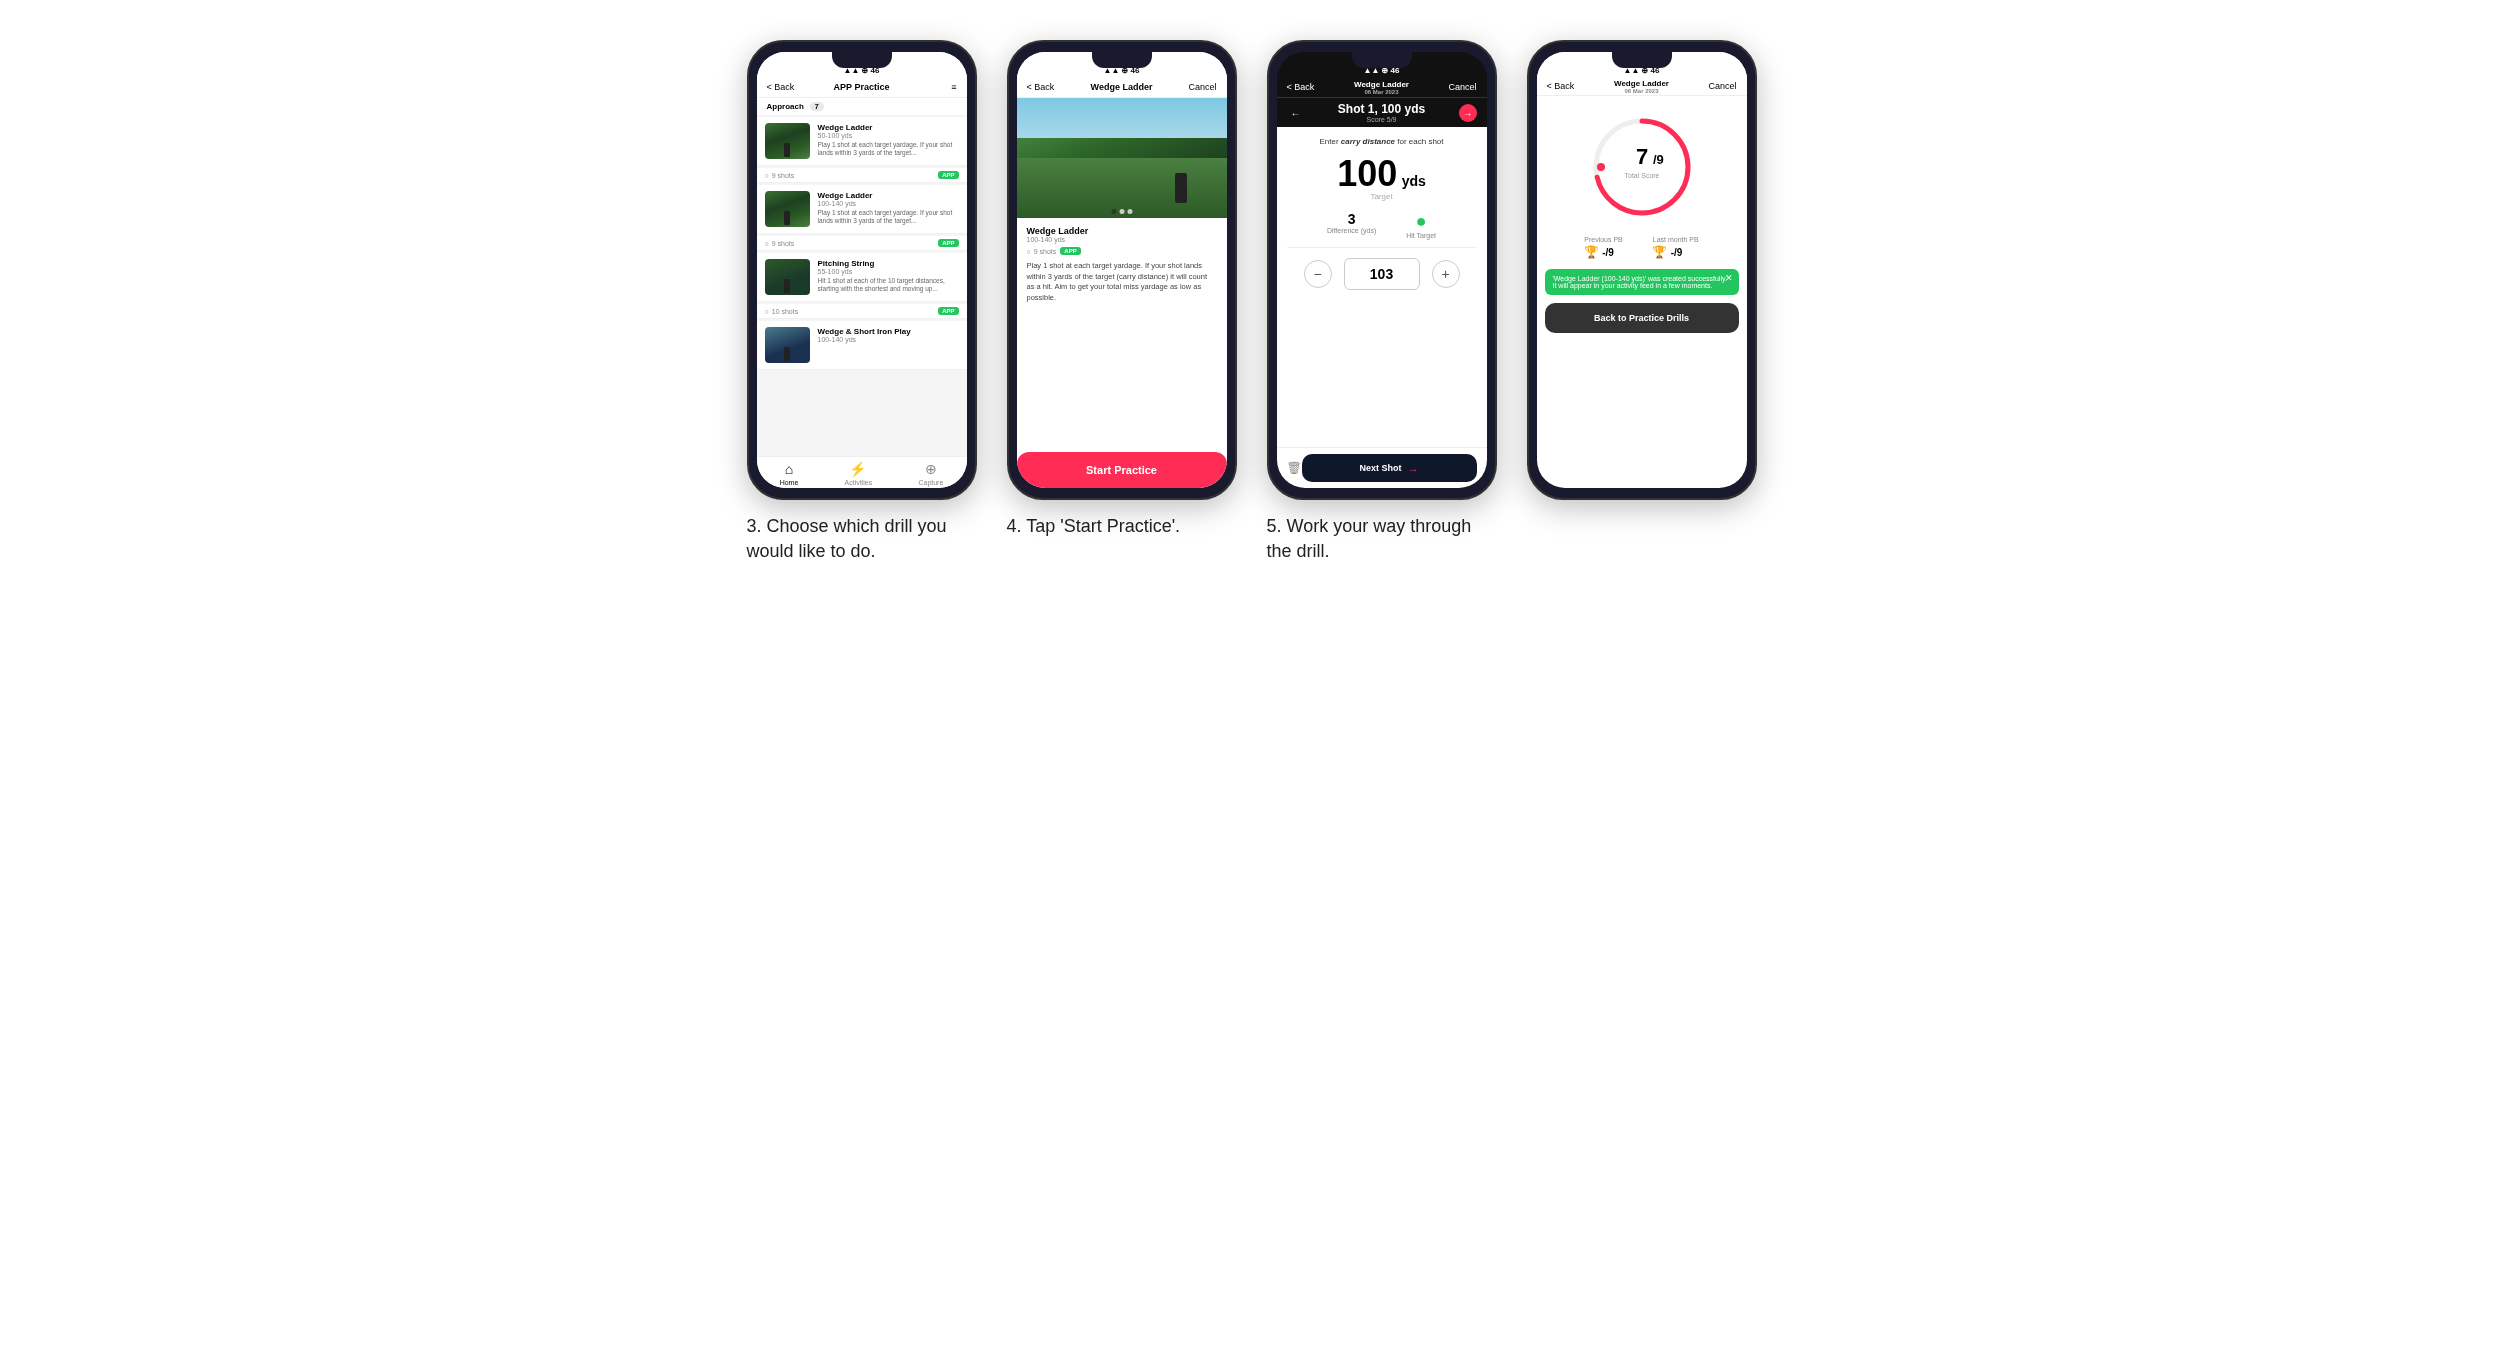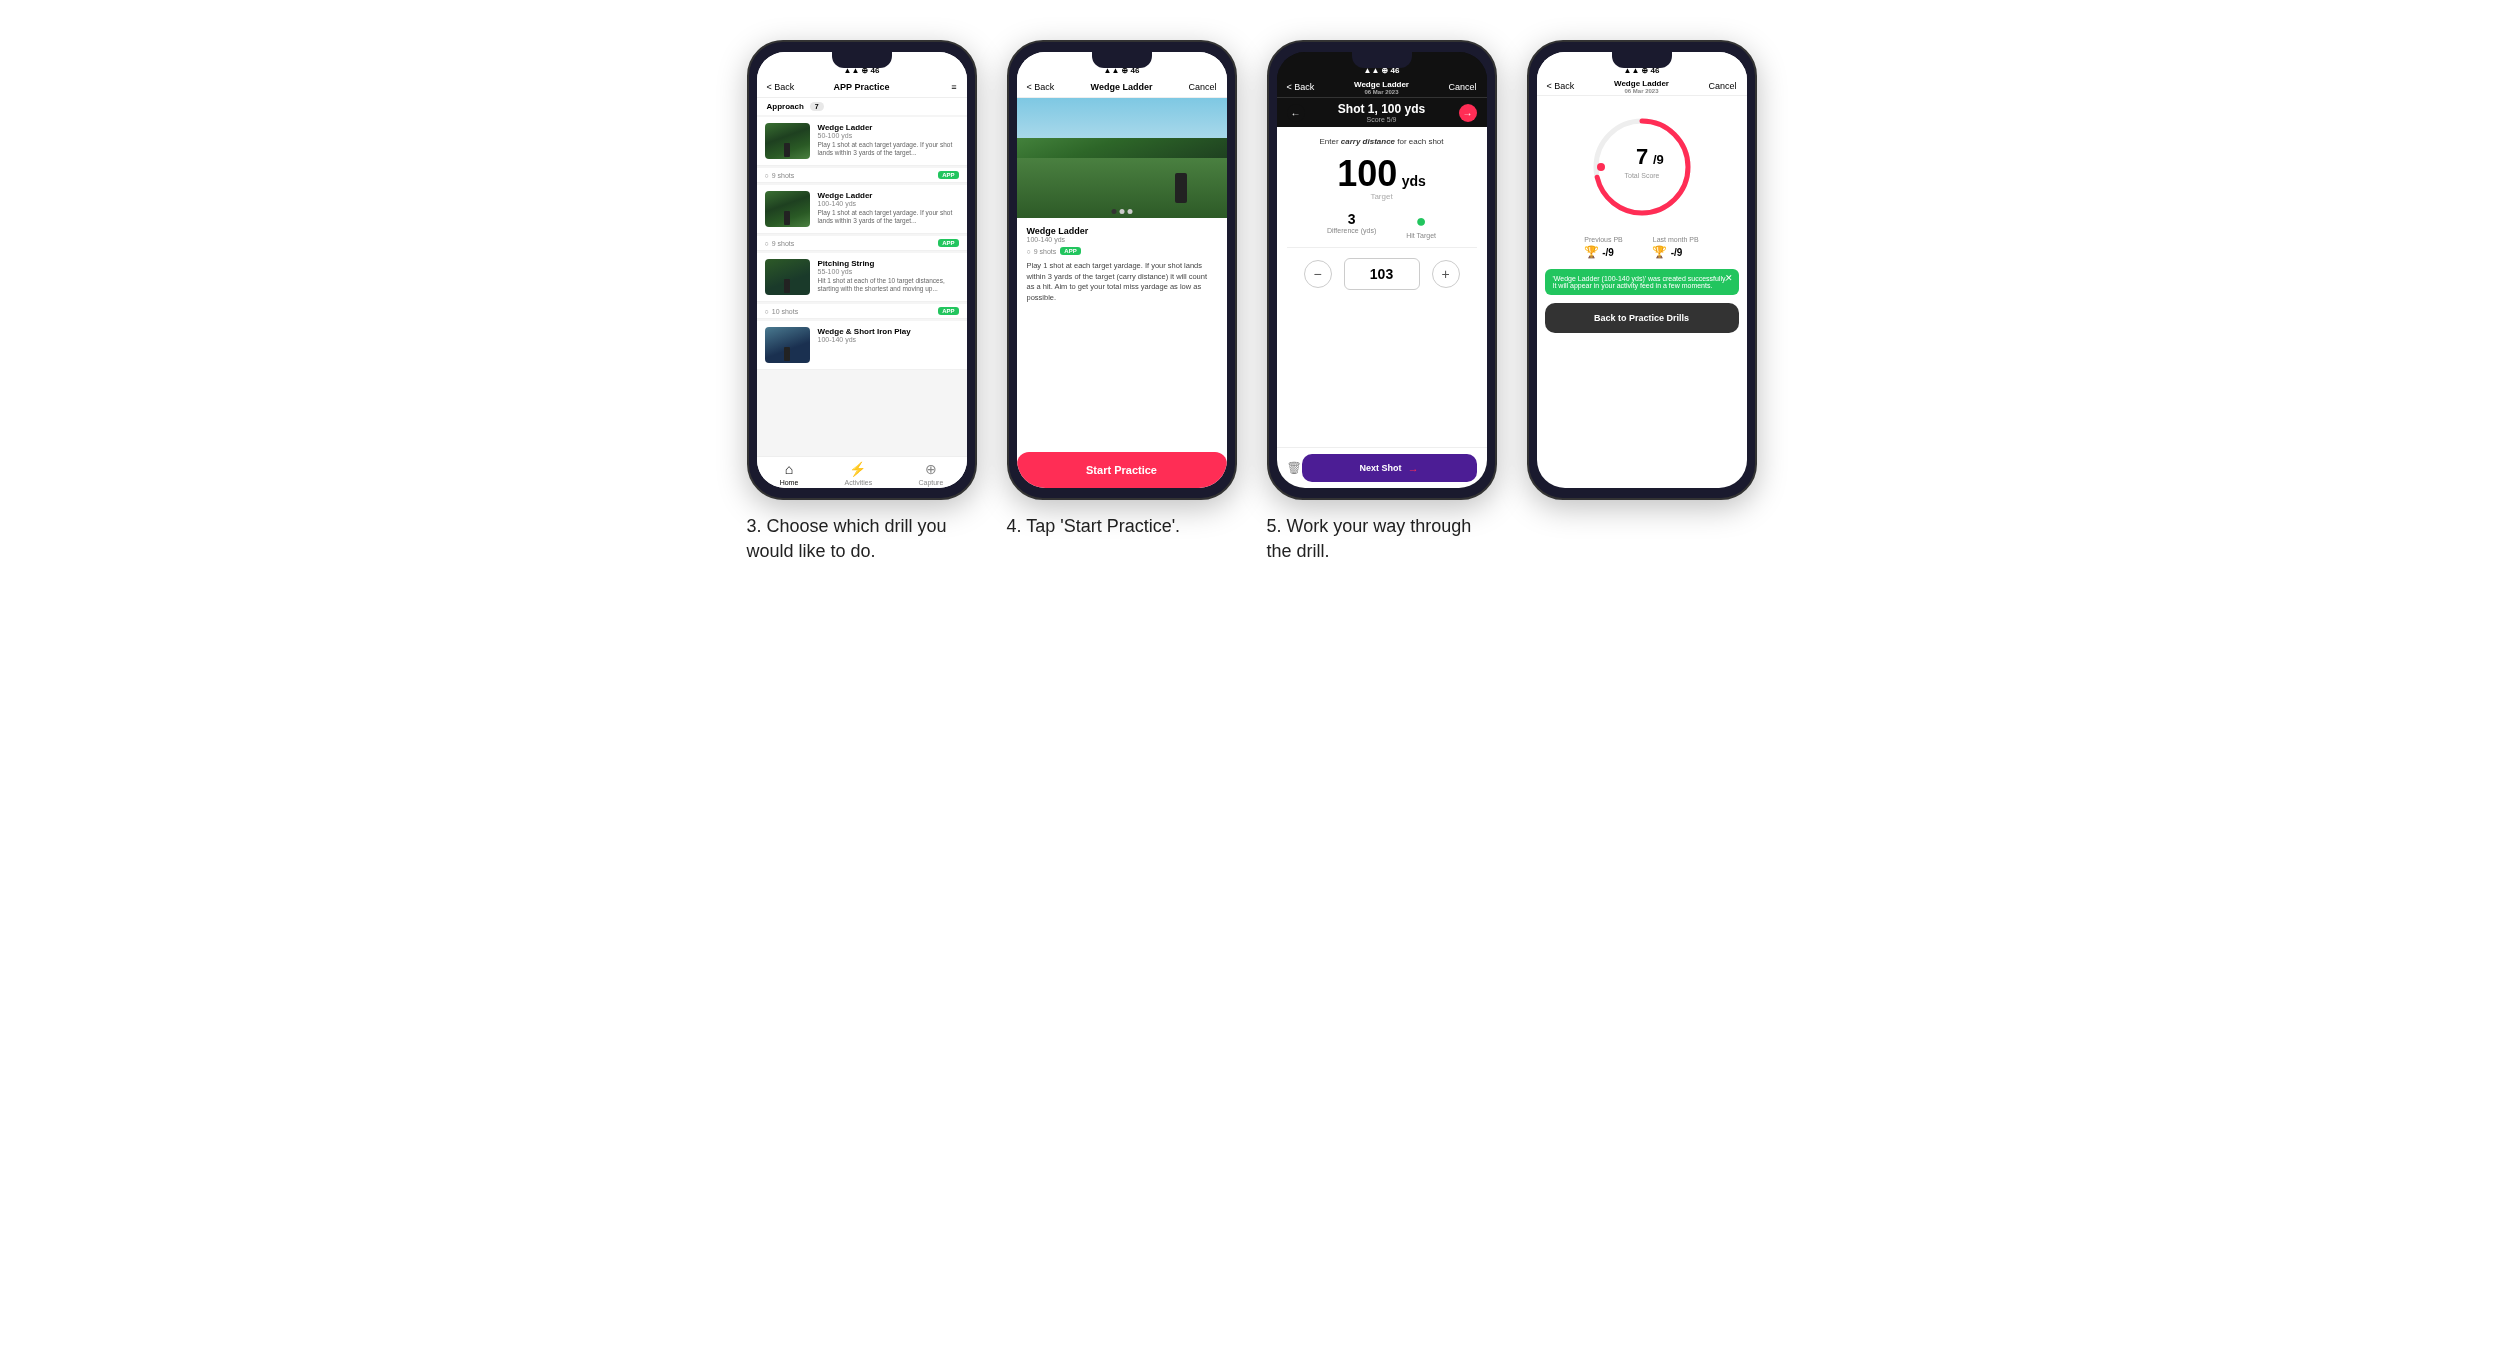--- a/index.html
+++ b/index.html
@@ -271,21 +271,21 @@
     .bottom-bar {
       display: flex;
       align-items: center;
       padding: 6px 10px;
       border-top: 1px solid #eee;
       background: #fff;
       flex-shrink: 0;
     }
     .trash-icon { font-size: 12px; color: #888; margin-right: auto; }
     .next-btn {
-      background: #4c1d95;
+      background: #0f172a;
       color: #fff;
       border: none;
       border-radius: 10px;
       font-size: 9px;
       font-weight: 700;
       padding: 8px 16px;
       display: flex;
       align-items: center;
       gap: 6px;
       flex: 1;

